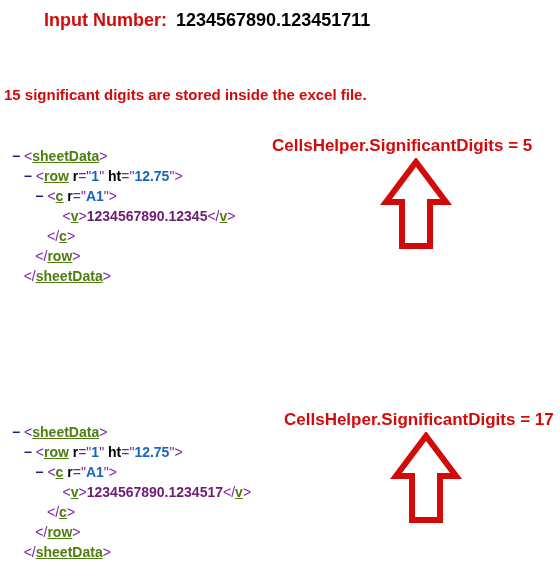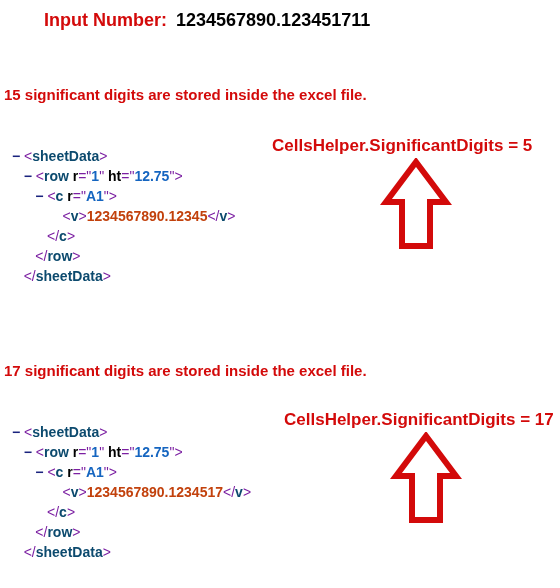--- a/index.html
+++ b/index.html
@@ -37,24 +37,24 @@
   .xml-block {
     position: absolute;
     left: 12px;
     font-family: "Segoe UI", Tahoma, Arial, sans-serif;
     font-size: 14px;
     line-height: 20px;
     white-space: pre;
   }
   .tog   { color: #1a237e; font-weight: 700; } 
   .tag   { color: #7b1fa2; }
-  .tagB  { color: #0c4a6e; font-weight: 700; }
+  .tagB  { color: #4d7c0f; font-weight: 700; text-decoration: underline; }
   .attr  { color: #000; font-weight: 700; }
   .val   { color: #1565c0; font-weight: 700; }
-  .txt   { color: #c2410c; font-weight: 700; }
+  .txt   { color: #701a75; font-weight: 700; }
 
   .annotation {
     position: absolute;
     font-size: 17px;
     font-weight: 700;
     color: #d30a0a;
     white-space: nowrap;
   }
   .arrow {
     position: absolute;
@@ -80,21 +80,20 @@
       <span class="tag">&lt;/</span><span class="tagB">row</span><span class="tag">&gt;</span>
    <span class="tag">&lt;/</span><span class="tagB">sheetData</span><span class="tag">&gt;</span>
 </div>
 
 <div class="annotation" style="top:136px; left:272px;">CellsHelper.SignificantDigits = 5</div>
 
 <svg class="arrow" style="top:158px; left:380px;" width="72" height="96">
   <path d="M36 4 L66 44 L50 44 L50 88 L22 88 L22 44 L6 44 Z" fill="none" stroke="#d30a0a" stroke-width="6" stroke-linejoin="miter"></path>
 </svg>
 
-<div class="section-heading" style="top:362px;">17 significant digits are stored inside the excel file.</div>
 
 <div class="xml-block" style="top:402px;">
 <span class="tog">−</span> <span class="tag">&lt;</span><span class="tagB">sheetData</span><span class="tag">&gt;</span>
    <span class="tog">−</span> <span class="tag">&lt;</span><span class="tagB">row</span> <span class="attr">r</span><span class="tag">="</span><span class="val">1</span><span class="tag">"</span> <span class="attr">ht</span><span class="tag">="</span><span class="val">12.75</span><span class="tag">"&gt;</span>
       <span class="tog">−</span> <span class="tag">&lt;</span><span class="tagB">c</span> <span class="attr">r</span><span class="tag">="</span><span class="val">A1</span><span class="tag">"&gt;</span>
              <span class="tag">&lt;</span><span class="tagB">v</span><span class="tag">&gt;</span><span class="txt">1234567890.1234517</span><span class="tag">&lt;/</span><span class="tagB">v</span><span class="tag">&gt;</span>
          <span class="tag">&lt;/</span><span class="tagB">c</span><span class="tag">&gt;</span>
       <span class="tag">&lt;/</span><span class="tagB">row</span><span class="tag">&gt;</span>
    <span class="tag">&lt;/</span><span class="tagB">sheetData</span><span class="tag">&gt;</span>
 </div>

